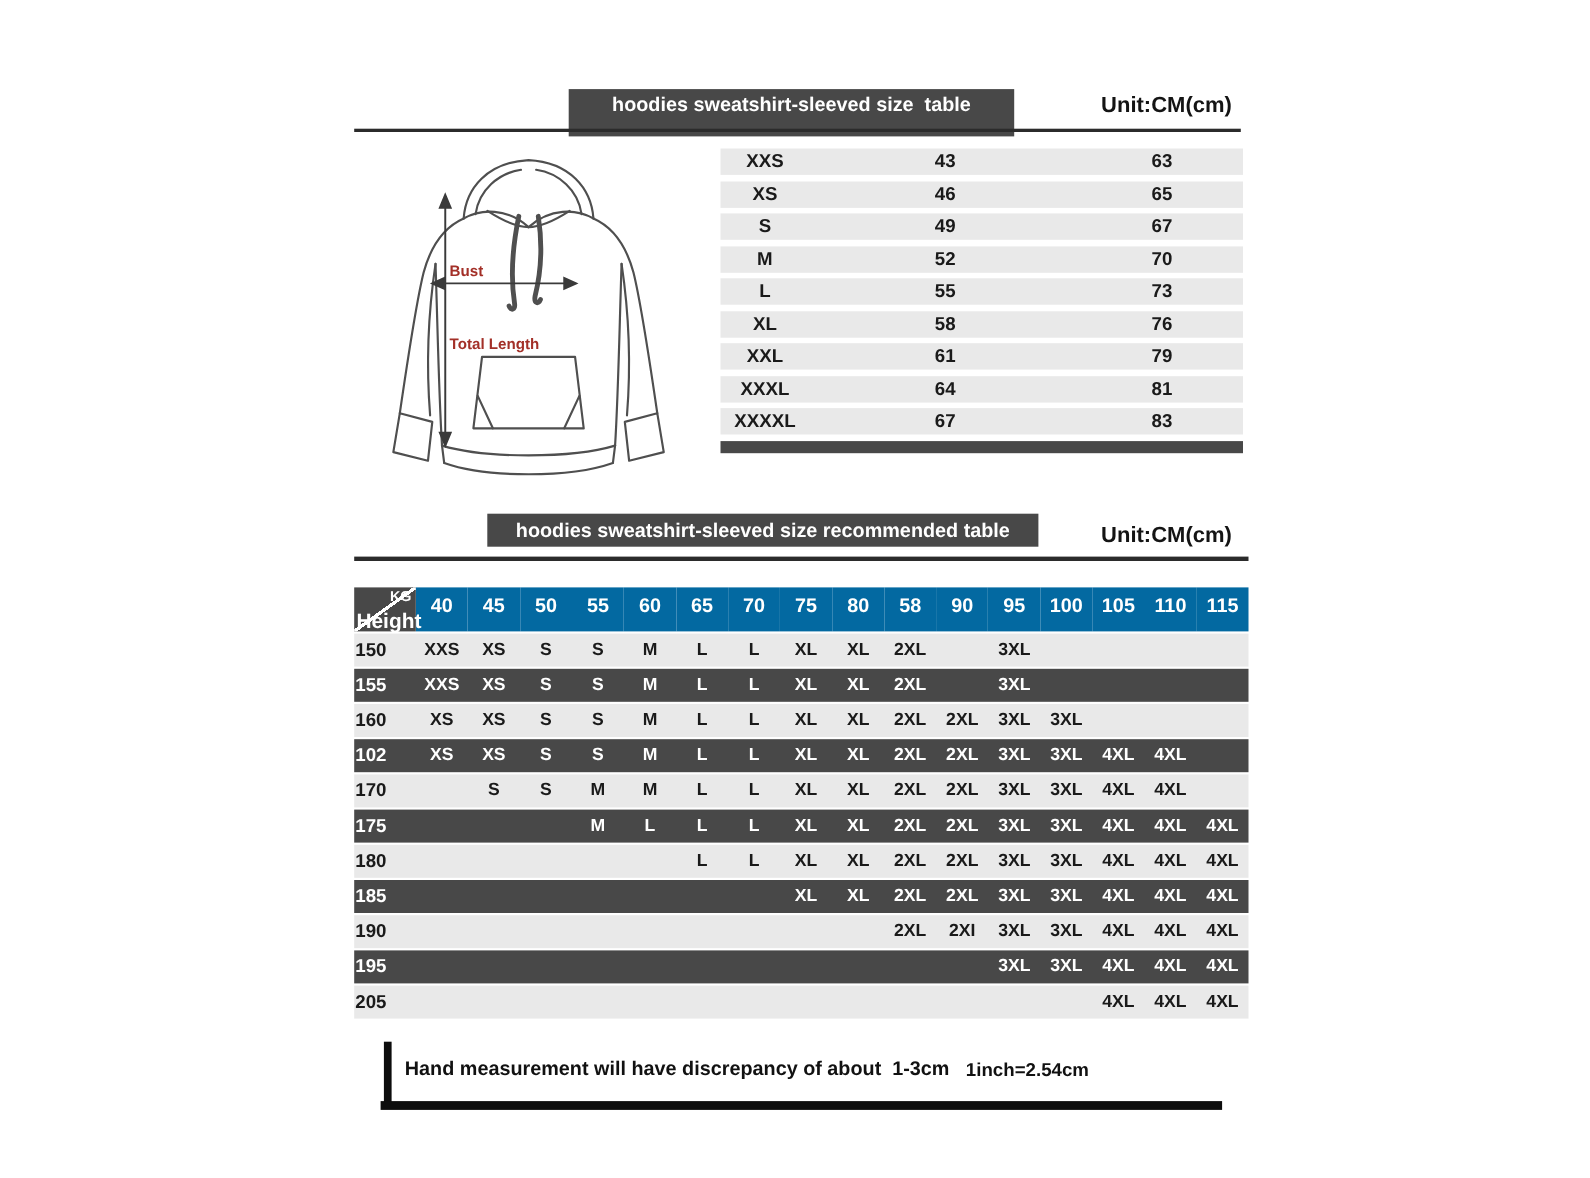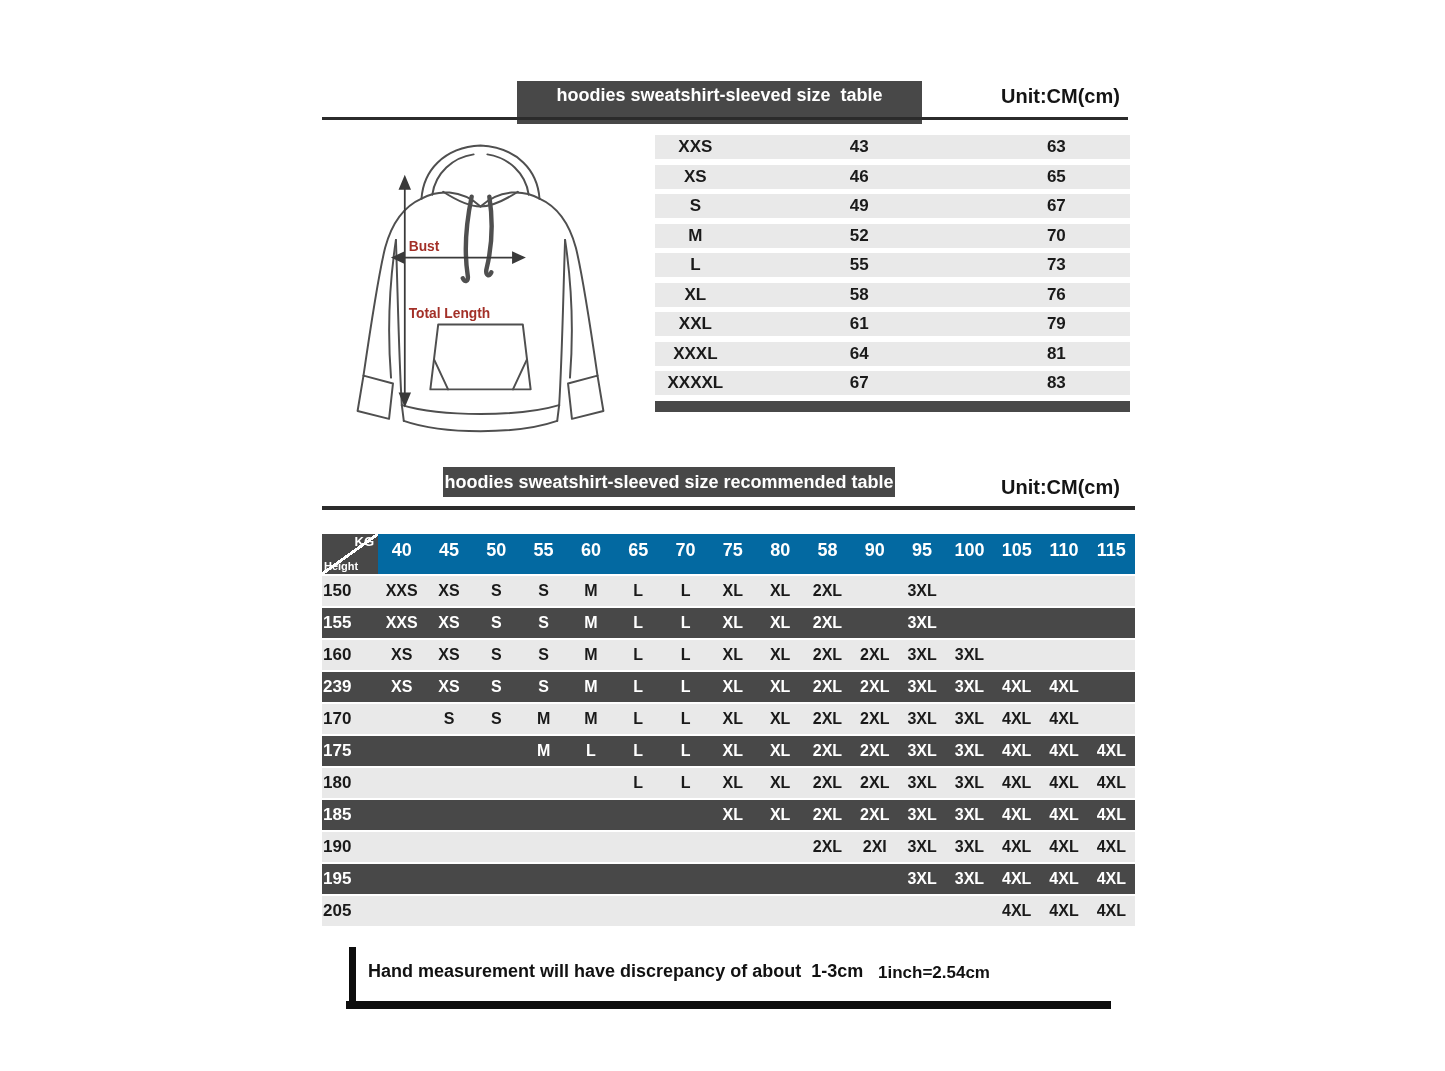--- a/index.html
+++ b/index.html
@@ -2,21 +2,21 @@
 <html><head>
 <meta charset="utf-8">
 <style>
   html,body{margin:0;padding:0;background:#fff;}
   body{font-family:"Liberation Sans",sans-serif;}
   #canvas{position:relative;width:1445px;height:1071px;background:#fff;overflow:hidden;}
   .pre{white-space:pre;}
   .bar{position:absolute;background:#484848;color:#fff;font-weight:bold;text-align:center;}
   #title1-bar{left:517px;top:81px;width:405px;height:43px;line-height:29px;font-size:18px;}
   #unit1{position:absolute;left:1001px;top:85px;font-size:20px;font-weight:bold;color:#141414;}
-  #title2-bar{left:443px;top:467px;width:452px;height:30px;line-height:30px;font-size:18px;}
+  #title2-bar{left:443px;top:467px;width:501px;height:30px;line-height:30px;font-size:18px;}
   #unit2{position:absolute;left:1001px;top:476px;font-size:20px;font-weight:bold;color:#141414;}
   .hr{position:absolute;background:#2b2b2b;}
   #hr1{left:322px;top:117px;width:806px;height:3px;}
   #hr2{left:322px;top:506px;width:813px;height:4px;}
 
   
   #size-table{position:absolute;left:655px;top:135px;width:475px;}
   .st-grid{display:grid;grid-template-columns:17% 52% 31%;}
   #st-header{background:#484848;color:#fff;height:25px;line-height:25px;font-size:18px;font-weight:bold;margin-bottom:8px;}
   .st-hcell{text-align:center;}
@@ -25,21 +25,21 @@
   #st-footer{height:11px;background:#484848;margin-top:0px;}
 
   
   #matrix{position:absolute;left:322px;top:534px;width:813px;}
   .m-grid{display:grid;grid-template-columns:56px repeat(16,1fr);}
   #m-header{height:40px;}
   .m-hcell{background:#0369a1;color:#fff;font-size:18px;font-weight:bold;text-align:center;line-height:32px;margin:0 0;}
   #m-corner{position:relative;background:#484848;margin:0;
     background-image:linear-gradient(to bottom right,rgba(0,0,0,0) calc(50% - 1.5px),#fff calc(50% - 1.5px),#fff calc(50% + 1.5px),rgba(0,0,0,0) calc(50% + 1.5px));}
   #m-corner .kg{position:absolute;top:1px;right:4px;color:#fff;font-size:13px;font-weight:bold;line-height:14px;}
-  #m-corner .hgt{position:absolute;bottom:1px;left:2px;color:#fff;font-size:11px;font-weight:bold;line-height:14px;}
+  #m-corner .hgt{position:absolute;bottom:1px;left:2px;color:#fff;font-size:19px;font-weight:bold;line-height:14px;}
   .m-row{height:30px;margin-top:2px;line-height:30px;font-weight:bold;}
   .m-row.light{background:#e9e9e9;color:#1a1a1a;}
   .m-row.dark{background:#484848;color:#ffffff;}
   .m-label{padding-left:1px;font-size:17px;text-align:left;}
   .m-cell{text-align:center;font-size:16px;}
 
   
   #hoodie{position:absolute;left:333px;top:128px;width:295px;height:332px;}
 
   
@@ -237,21 +237,21 @@
           <div class="m-cell">XL</div>
           <div class="m-cell">2XL</div>
           <div class="m-cell">2XL</div>
           <div class="m-cell">3XL</div>
           <div class="m-cell">3XL</div>
           <div class="m-cell"></div>
           <div class="m-cell"></div>
           <div class="m-cell"></div>
         </div>
         <div class="m-row m-grid dark">
-          <div class="m-label">239</div>
+          <div class="m-label">102</div>
           <div class="m-cell">XS</div>
           <div class="m-cell">XS</div>
           <div class="m-cell">S</div>
           <div class="m-cell">S</div>
           <div class="m-cell">M</div>
           <div class="m-cell">L</div>
           <div class="m-cell">L</div>
           <div class="m-cell">XL</div>
           <div class="m-cell">XL</div>
           <div class="m-cell">2XL</div>

